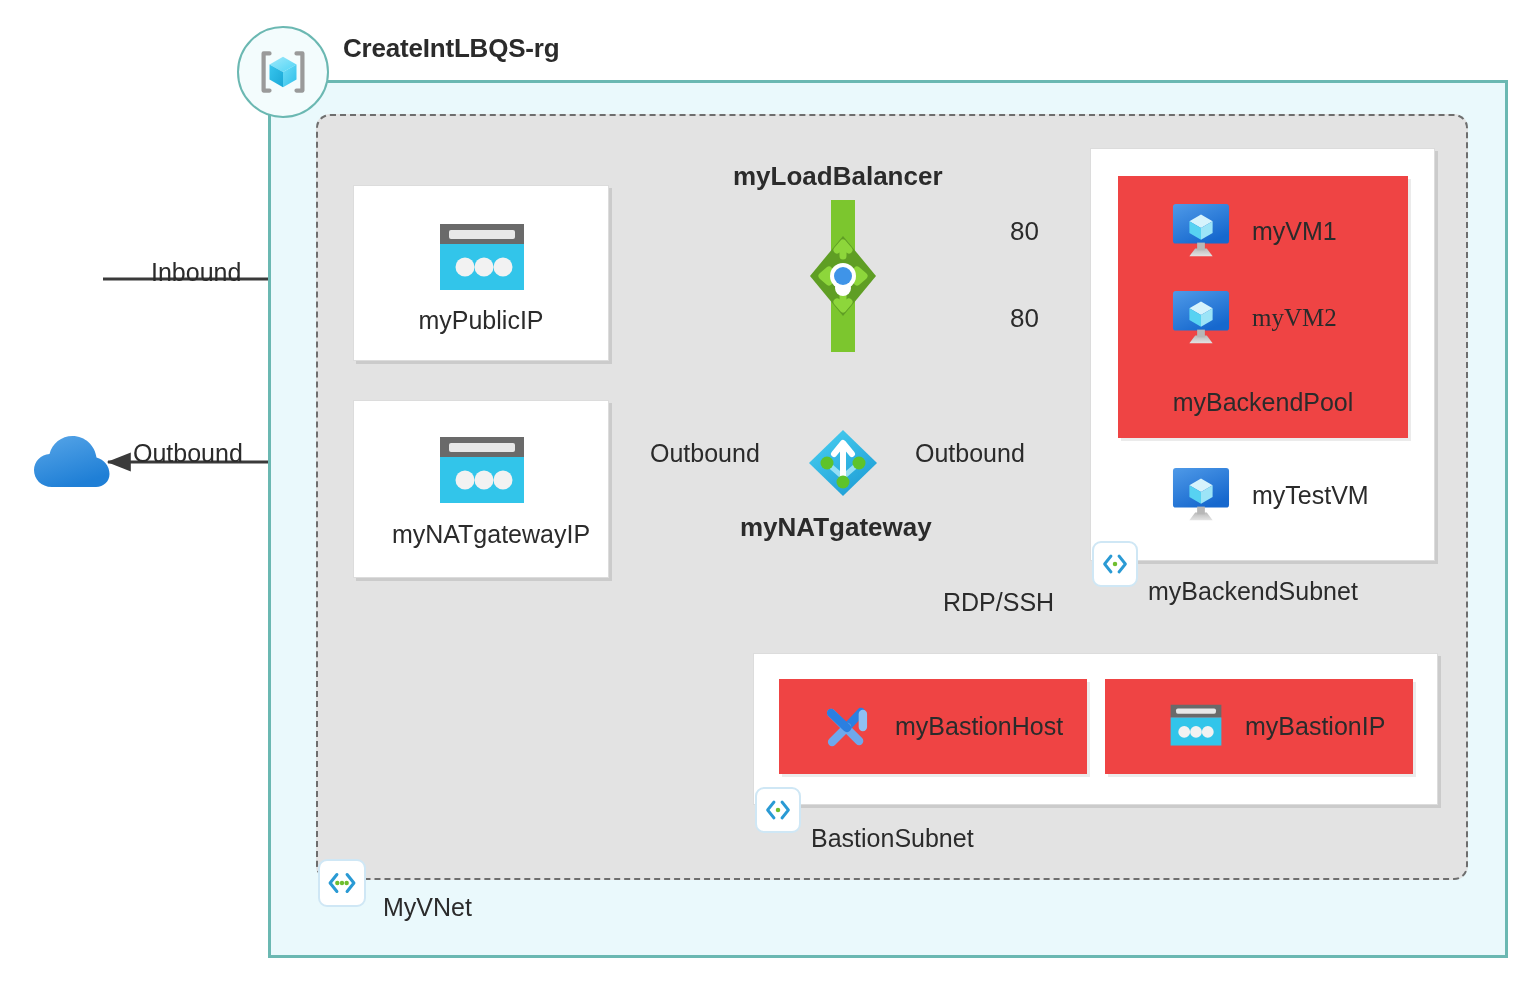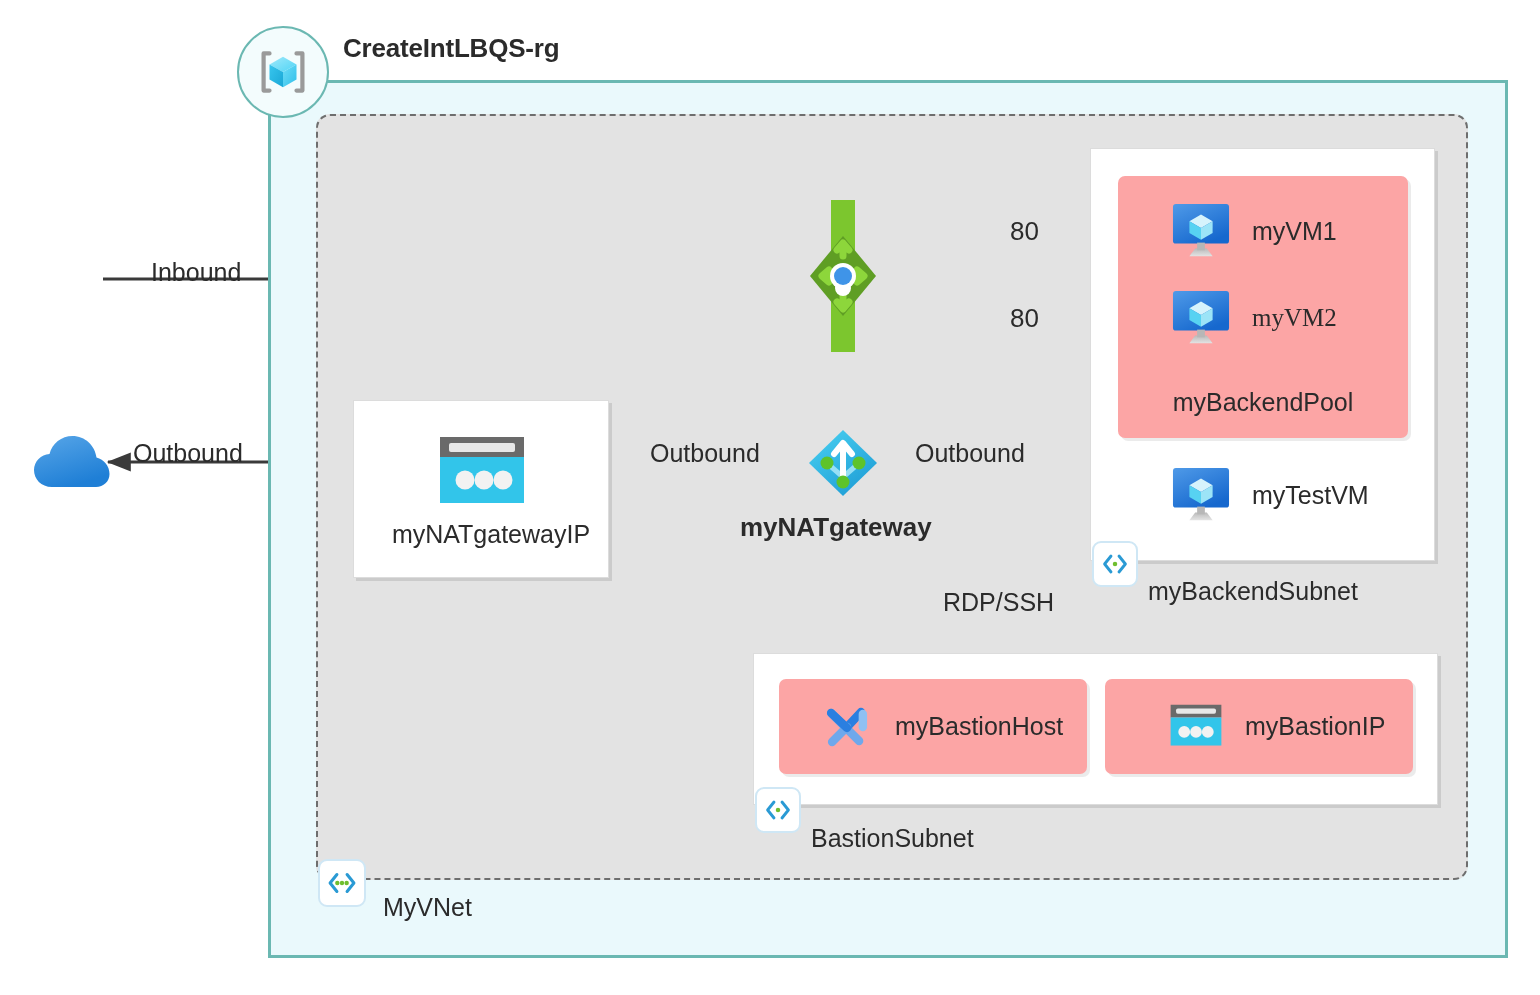--- a/index.html
+++ b/index.html
@@ -70,24 +70,23 @@
 
   .card-label {
     position: absolute; left: 0; right: 0;
     text-align: center;
     font-size: 25px; color: #2b2b2b;
     white-space: nowrap;
   }
 
   
   .lcbox {
-    background: #fca5a5;
+    background: #ef4444;
     box-shadow: 3px 3px 0 rgba(0,0,0,0.08);
     box-sizing: border-box;
-    border-radius: 7px;
   }
   .backendpool-box { left: 1118px; top: 176px; width: 290px; height: 262px; }
   .bastionhost-box { left: 779px; top: 679px; width: 308px; height: 95px; }
   .bastionip-box   { left: 1105px; top: 679px; width: 308px; height: 95px; padding-left: 36px; }
 
   .subnet-badge {
     width: 46px; height: 46px;
     background: #ffffff;
     border: 2px solid #cfe7f5;
     border-radius: 9px;
@@ -192,35 +191,49 @@
     <svg viewBox="0 0 40 40" width="34" height="34">
       <path d="M14,10 L6,20 L14,30" fill="none" stroke="#2a9ad4" stroke-width="3.6" stroke-linecap="round" stroke-linejoin="round"></path>
       <path d="M26,10 L34,20 L26,30" fill="none" stroke="#2a9ad4" stroke-width="3.6" stroke-linecap="round" stroke-linejoin="round"></path>
       <circle cx="14.5" cy="20" r="2.6" fill="#6fbe2f"></circle>
       <circle cx="20" cy="20" r="2.6" fill="#6fbe2f"></circle>
       <circle cx="25.5" cy="20" r="2.6" fill="#6fbe2f"></circle>
     </svg>
   </div>
   <div class="abs vnet-label">MyVNet</div>
 
+  <div class="abs wcard pubip-box">
+    <div class="abs" style="left:78px;top:32px;width:100px;height:78px;">
+      <svg viewBox="0 0 100 78" width="100" height="78">
+        <rect x="8" y="6" width="84" height="20" fill="#6a6a6a"></rect>
+        <rect x="17" y="12" width="66" height="9" rx="2" fill="#e8e8e8"></rect>
+        <rect x="8" y="26" width="84" height="46" fill="#32c5ea"></rect>
+        <circle cx="33" cy="49" r="9.5" fill="#f2f2f2"></circle>
+        <circle cx="52" cy="49" r="9.5" fill="#f2f2f2"></circle>
+        <circle cx="71" cy="49" r="9.5" fill="#f2f2f2"></circle>
+      </svg>
+    </div>
+    <div class="card-label" style="top:120px;">myPublicIP</div>
+  </div>
 
   <div class="abs wcard natip-box">
     <div class="abs" style="left:78px;top:30px;width:100px;height:78px;">
       <svg viewBox="0 0 100 78" width="100" height="78">
         <rect x="8" y="6" width="84" height="20" fill="#6a6a6a"></rect>
         <rect x="17" y="12" width="66" height="9" rx="2" fill="#e8e8e8"></rect>
         <rect x="8" y="26" width="84" height="46" fill="#32c5ea"></rect>
         <circle cx="33" cy="49" r="9.5" fill="#f2f2f2"></circle>
         <circle cx="52" cy="49" r="9.5" fill="#f2f2f2"></circle>
         <circle cx="71" cy="49" r="9.5" fill="#f2f2f2"></circle>
       </svg>
     </div>
     <div class="card-label" style="top:119px;margin-left:20px;">myNATgatewayIP</div>
   </div>
 
+  <div class="abs txt-bold" style="left:733px;top:161px;">myLoadBalancer</div>
   <div class="abs" style="left:800px;top:200px;width:86px;height:152px;">
     <svg viewBox="0 0 86 152" width="86" height="152">
       <rect x="31" y="0" width="24" height="152" fill="#7cc62e"></rect>
       <path d="M43,36 L76,76 L43,116 L10,76 Z" fill="#5f9e24"></path>
       <path d="M43,56 L43,44 M37,50 L43,43 L49,50" fill="none" stroke="#8dd63b" stroke-width="7" stroke-linecap="round" stroke-linejoin="round"></path>
       <path d="M43,96 L43,108 M37,102 L43,109 L49,102" fill="none" stroke="#8dd63b" stroke-width="7" stroke-linecap="round" stroke-linejoin="round"></path>
       <path d="M23,76 L35,76 M29,70 L22,76 L29,82" fill="none" stroke="#8dd63b" stroke-width="7" stroke-linecap="round" stroke-linejoin="round"></path>
       <path d="M63,76 L51,76 M57,70 L64,76 L57,82" fill="none" stroke="#8dd63b" stroke-width="7" stroke-linecap="round" stroke-linejoin="round"></path>
       <circle cx="43" cy="88" r="8" fill="#ffffff"></circle>
       <rect x="39" y="74" width="8" height="14" fill="#ffffff"></rect>

